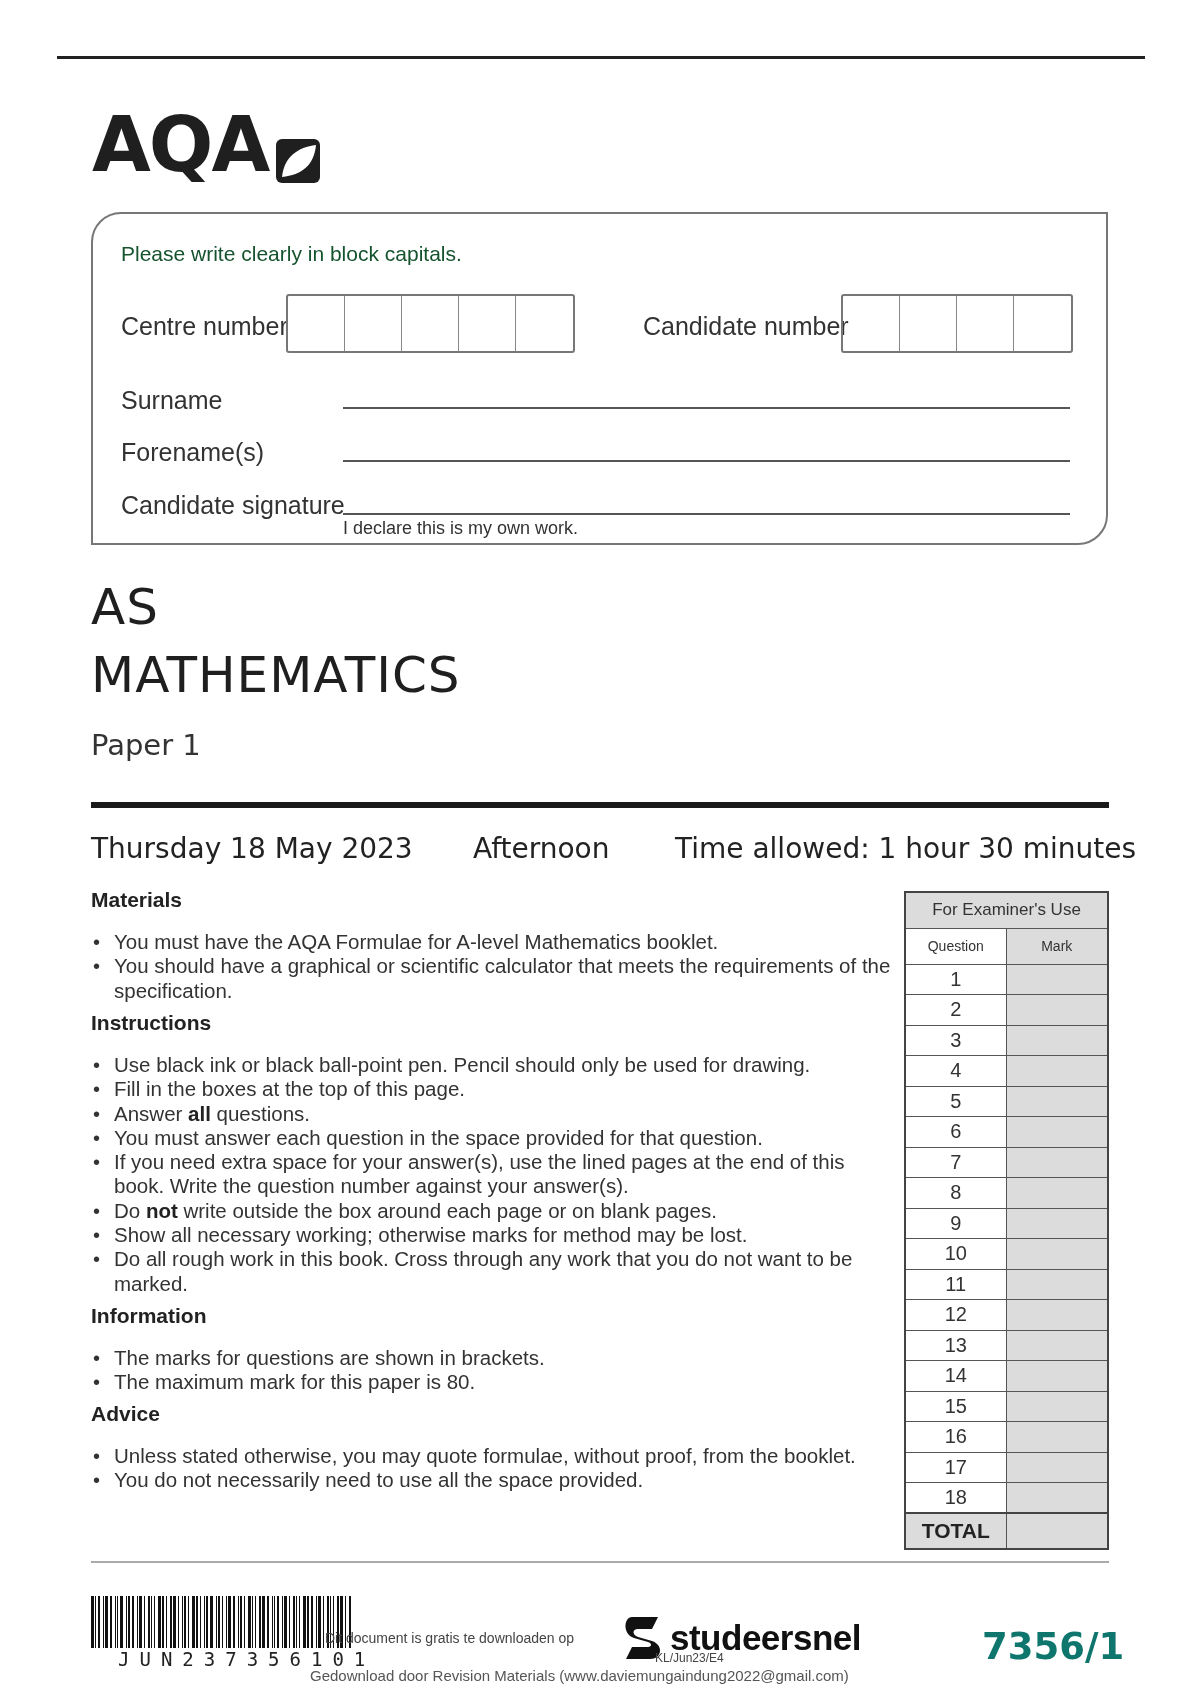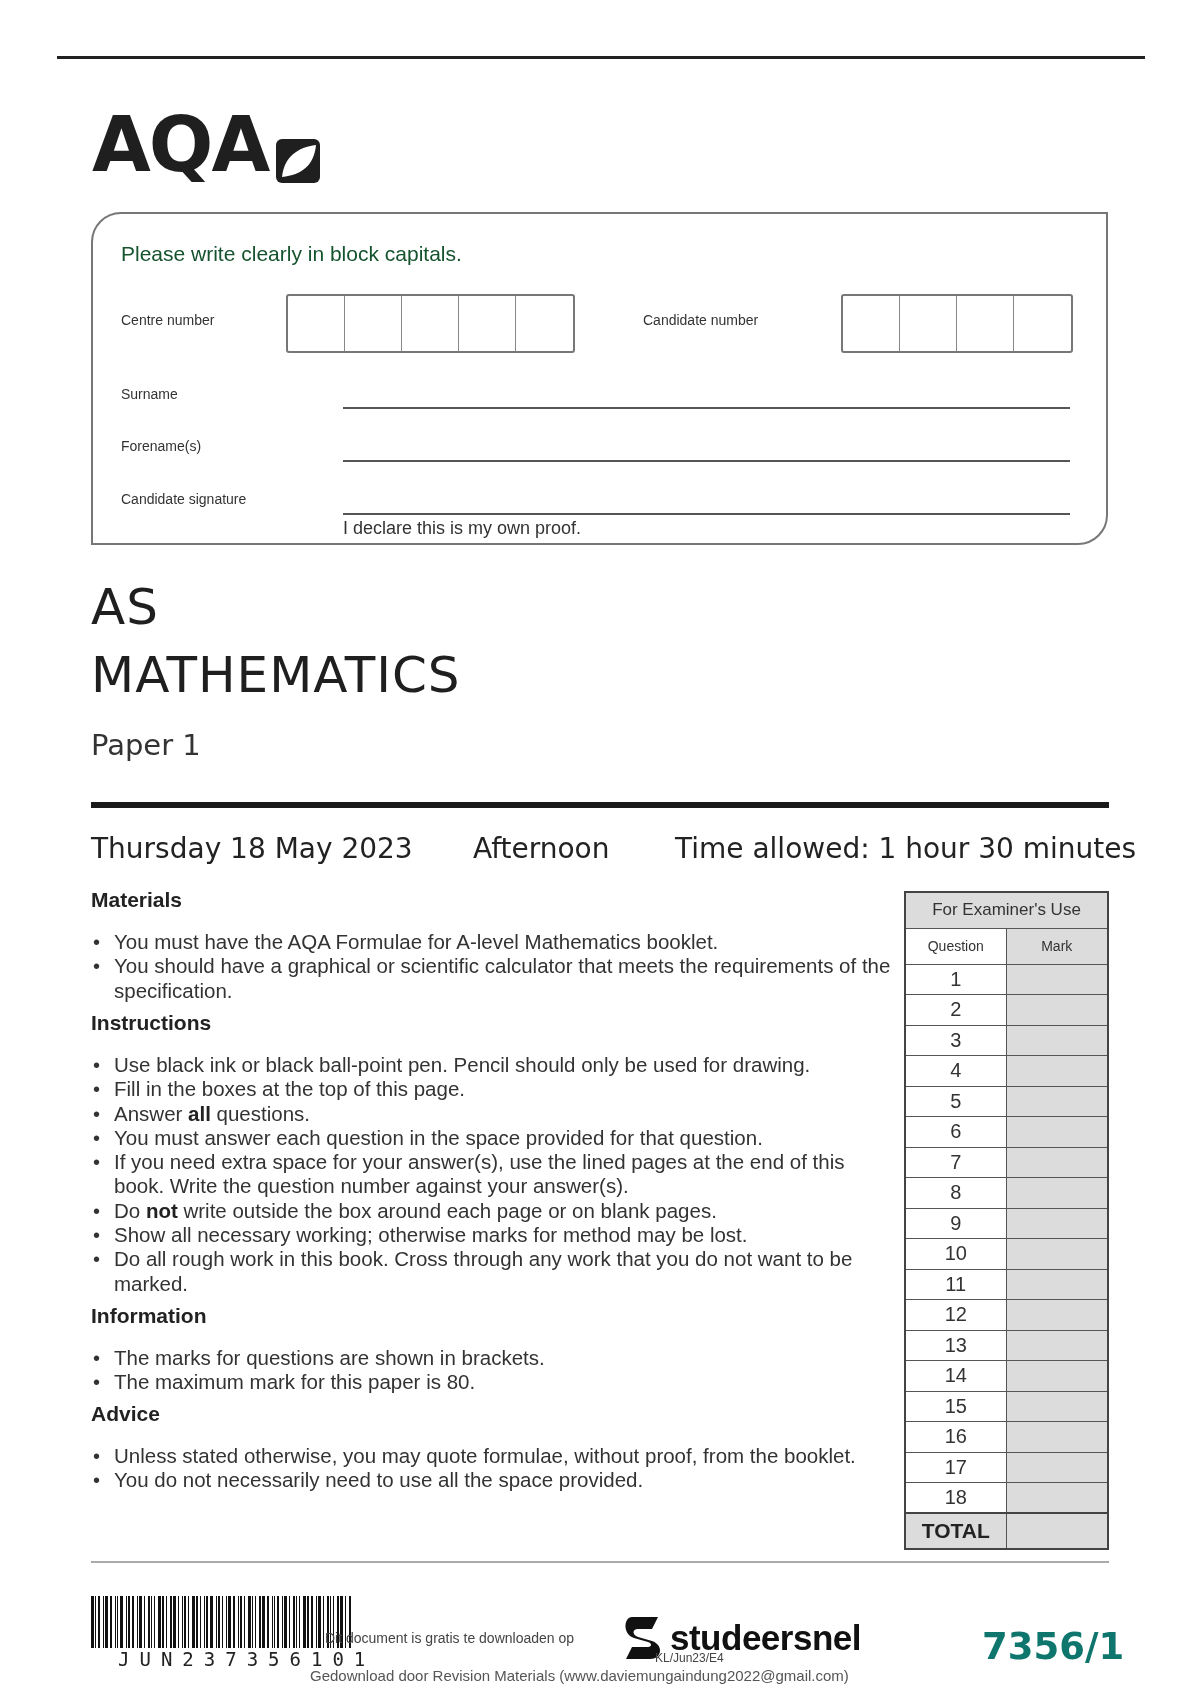--- a/index.html
+++ b/index.html
@@ -7,21 +7,21 @@
   body { position: relative; font-family: "Liberation Sans", sans-serif; color: #2a2a2a; }
 
   .top-rule { position: absolute; left: 57px; top: 56px; width: 1088px; height: 3px; background: #222; }
 
   .logo { position: absolute; left: 92px; top: 88px; height: 95px; display: flex; align-items: flex-end; }
   .logo-text { font-family: "DejaVu Sans", sans-serif; font-weight: bold; font-size: 76px; letter-spacing: -2px; color: #1f1f1f; line-height: 1; margin-top: 22px; }
   .logo-leaf { width: 44px; height: 44px; margin-left: 8px; margin-top: 2px; }
 
   .form-box { position: absolute; left: 91px; top: 212px; width: 1017px; height: 333px; border: 2px solid #777; border-radius: 30px 0 30px 0; }
   .form-box .instr { position: absolute; left: 28px; top: 28px; font-size: 21px; color: #14532d; text-align: right; }
-  .lbl { position: absolute; font-size: 14px; color: #333; }
+  .lbl { position: absolute; font-size: 25px; color: #333; }
   .digit-boxes { position: absolute; display: flex; border: 2px solid #777; border-radius: 3px; height: 59px; }
   .digit-boxes .cell { width: 57px; height: 100%; border-right: 1.5px solid #888; }
   .digit-boxes .cell:last-child { border-right: none; }
   .line { position: absolute; height: 2px; background: #555; }
   .declare { position: absolute; left: 250px; top: 304px; font-size: 18px; color: #333; }
 
   .title-as { position: absolute; left: 91px; top: 578px; font-family: "DejaVu Sans", sans-serif; font-size: 50px; color: #1f1f1f; letter-spacing: 1px; }
   .title-math { position: absolute; left: 91px; top: 646px; font-family: "DejaVu Sans", sans-serif; font-size: 50px; color: #1f1f1f; letter-spacing: 1px; }
   .title-paper { position: absolute; left: 91px; top: 728px; font-family: "DejaVu Sans", sans-serif; font-size: 29px; color: #333; text-align: right; }
 
@@ -95,21 +95,21 @@
 
   <div class="lbl" style="left:28px; top:172px;">Surname</div>
   <div class="line" style="left:250px; top:193px; width:727px;"></div>
 
   <div class="lbl" style="left:28px; top:224px;">Forename(s)</div>
   <div class="line" style="left:250px; top:246px; width:727px;"></div>
 
   <div class="lbl" style="left:28px; top:277px;">Candidate signature</div>
   <div class="line" style="left:250px; top:299px; width:727px;"></div>
 
-  <div class="declare">I declare this is my own proof.</div>
+  <div class="declare">I declare this is my own work.</div>
 </div>
 
 <div class="title-as">AS</div>
 <div class="title-math">MATHEMATICS</div>
 <div class="title-paper">Paper 1</div>
 
 <div class="thick-rule"></div>
 
 <div class="date-row" style="left:91px;">Thursday 18 May 2023</div>
 <div class="date-row" style="left:473px;">Afternoon</div>

